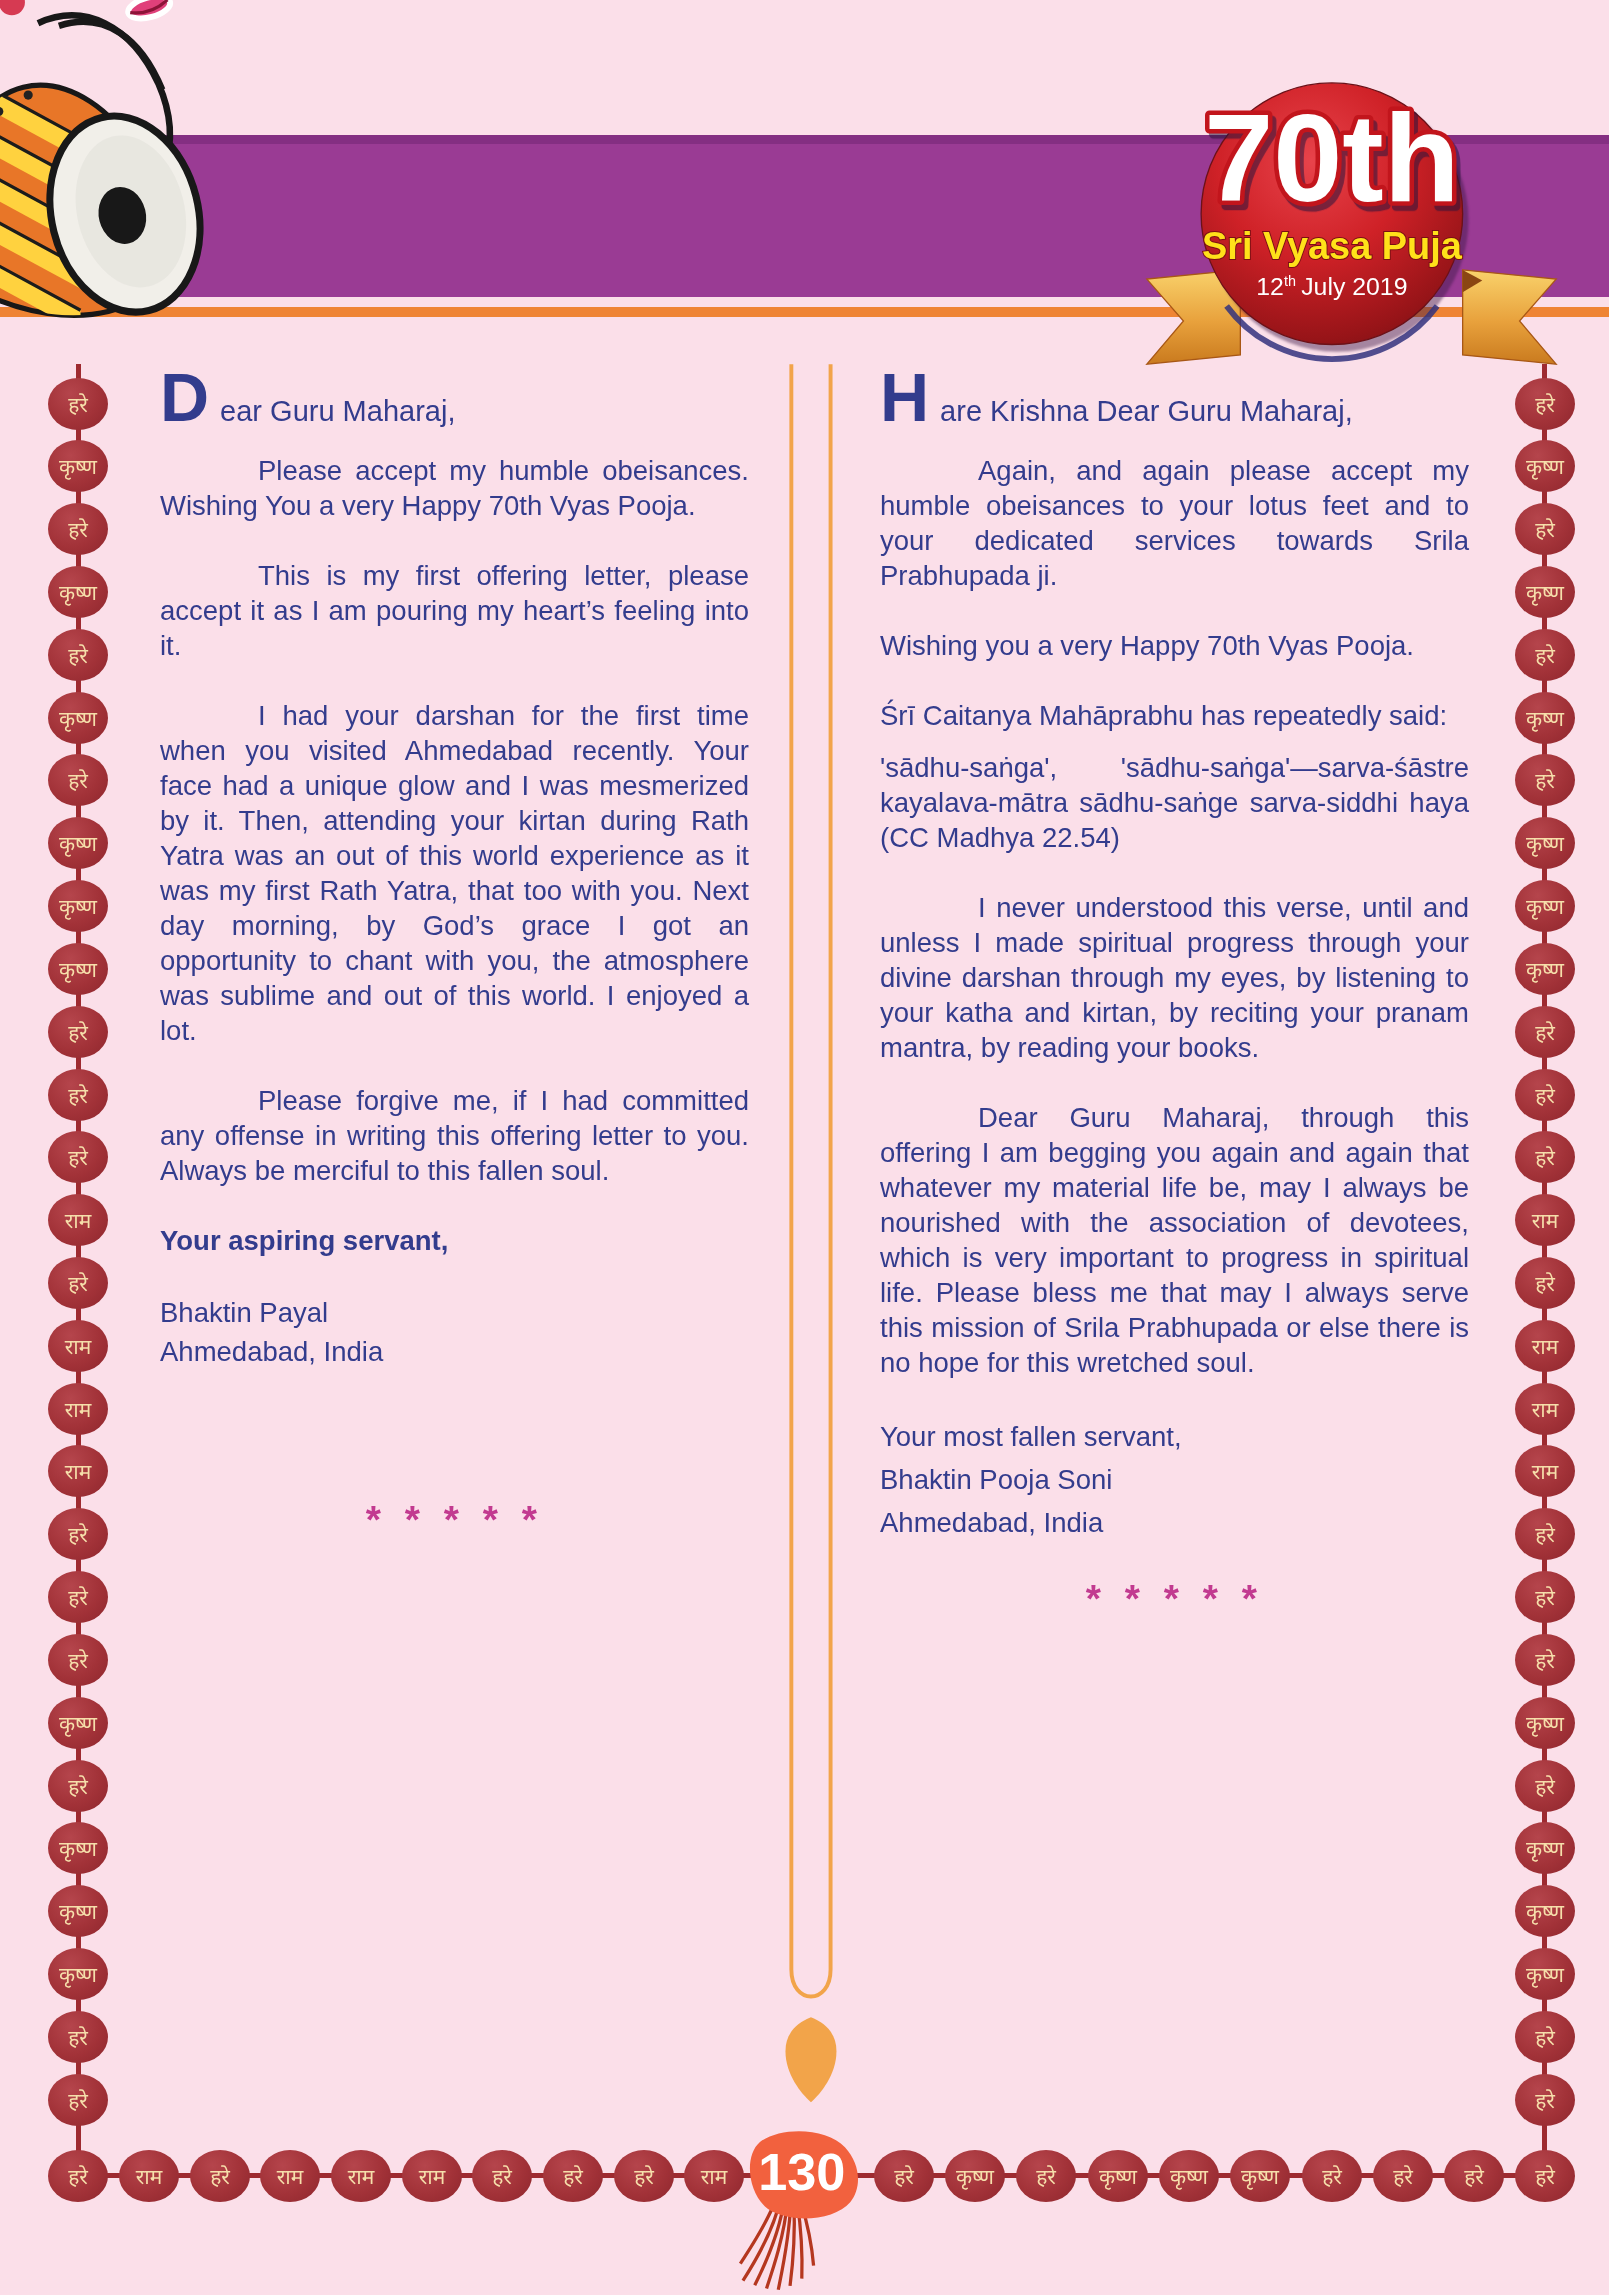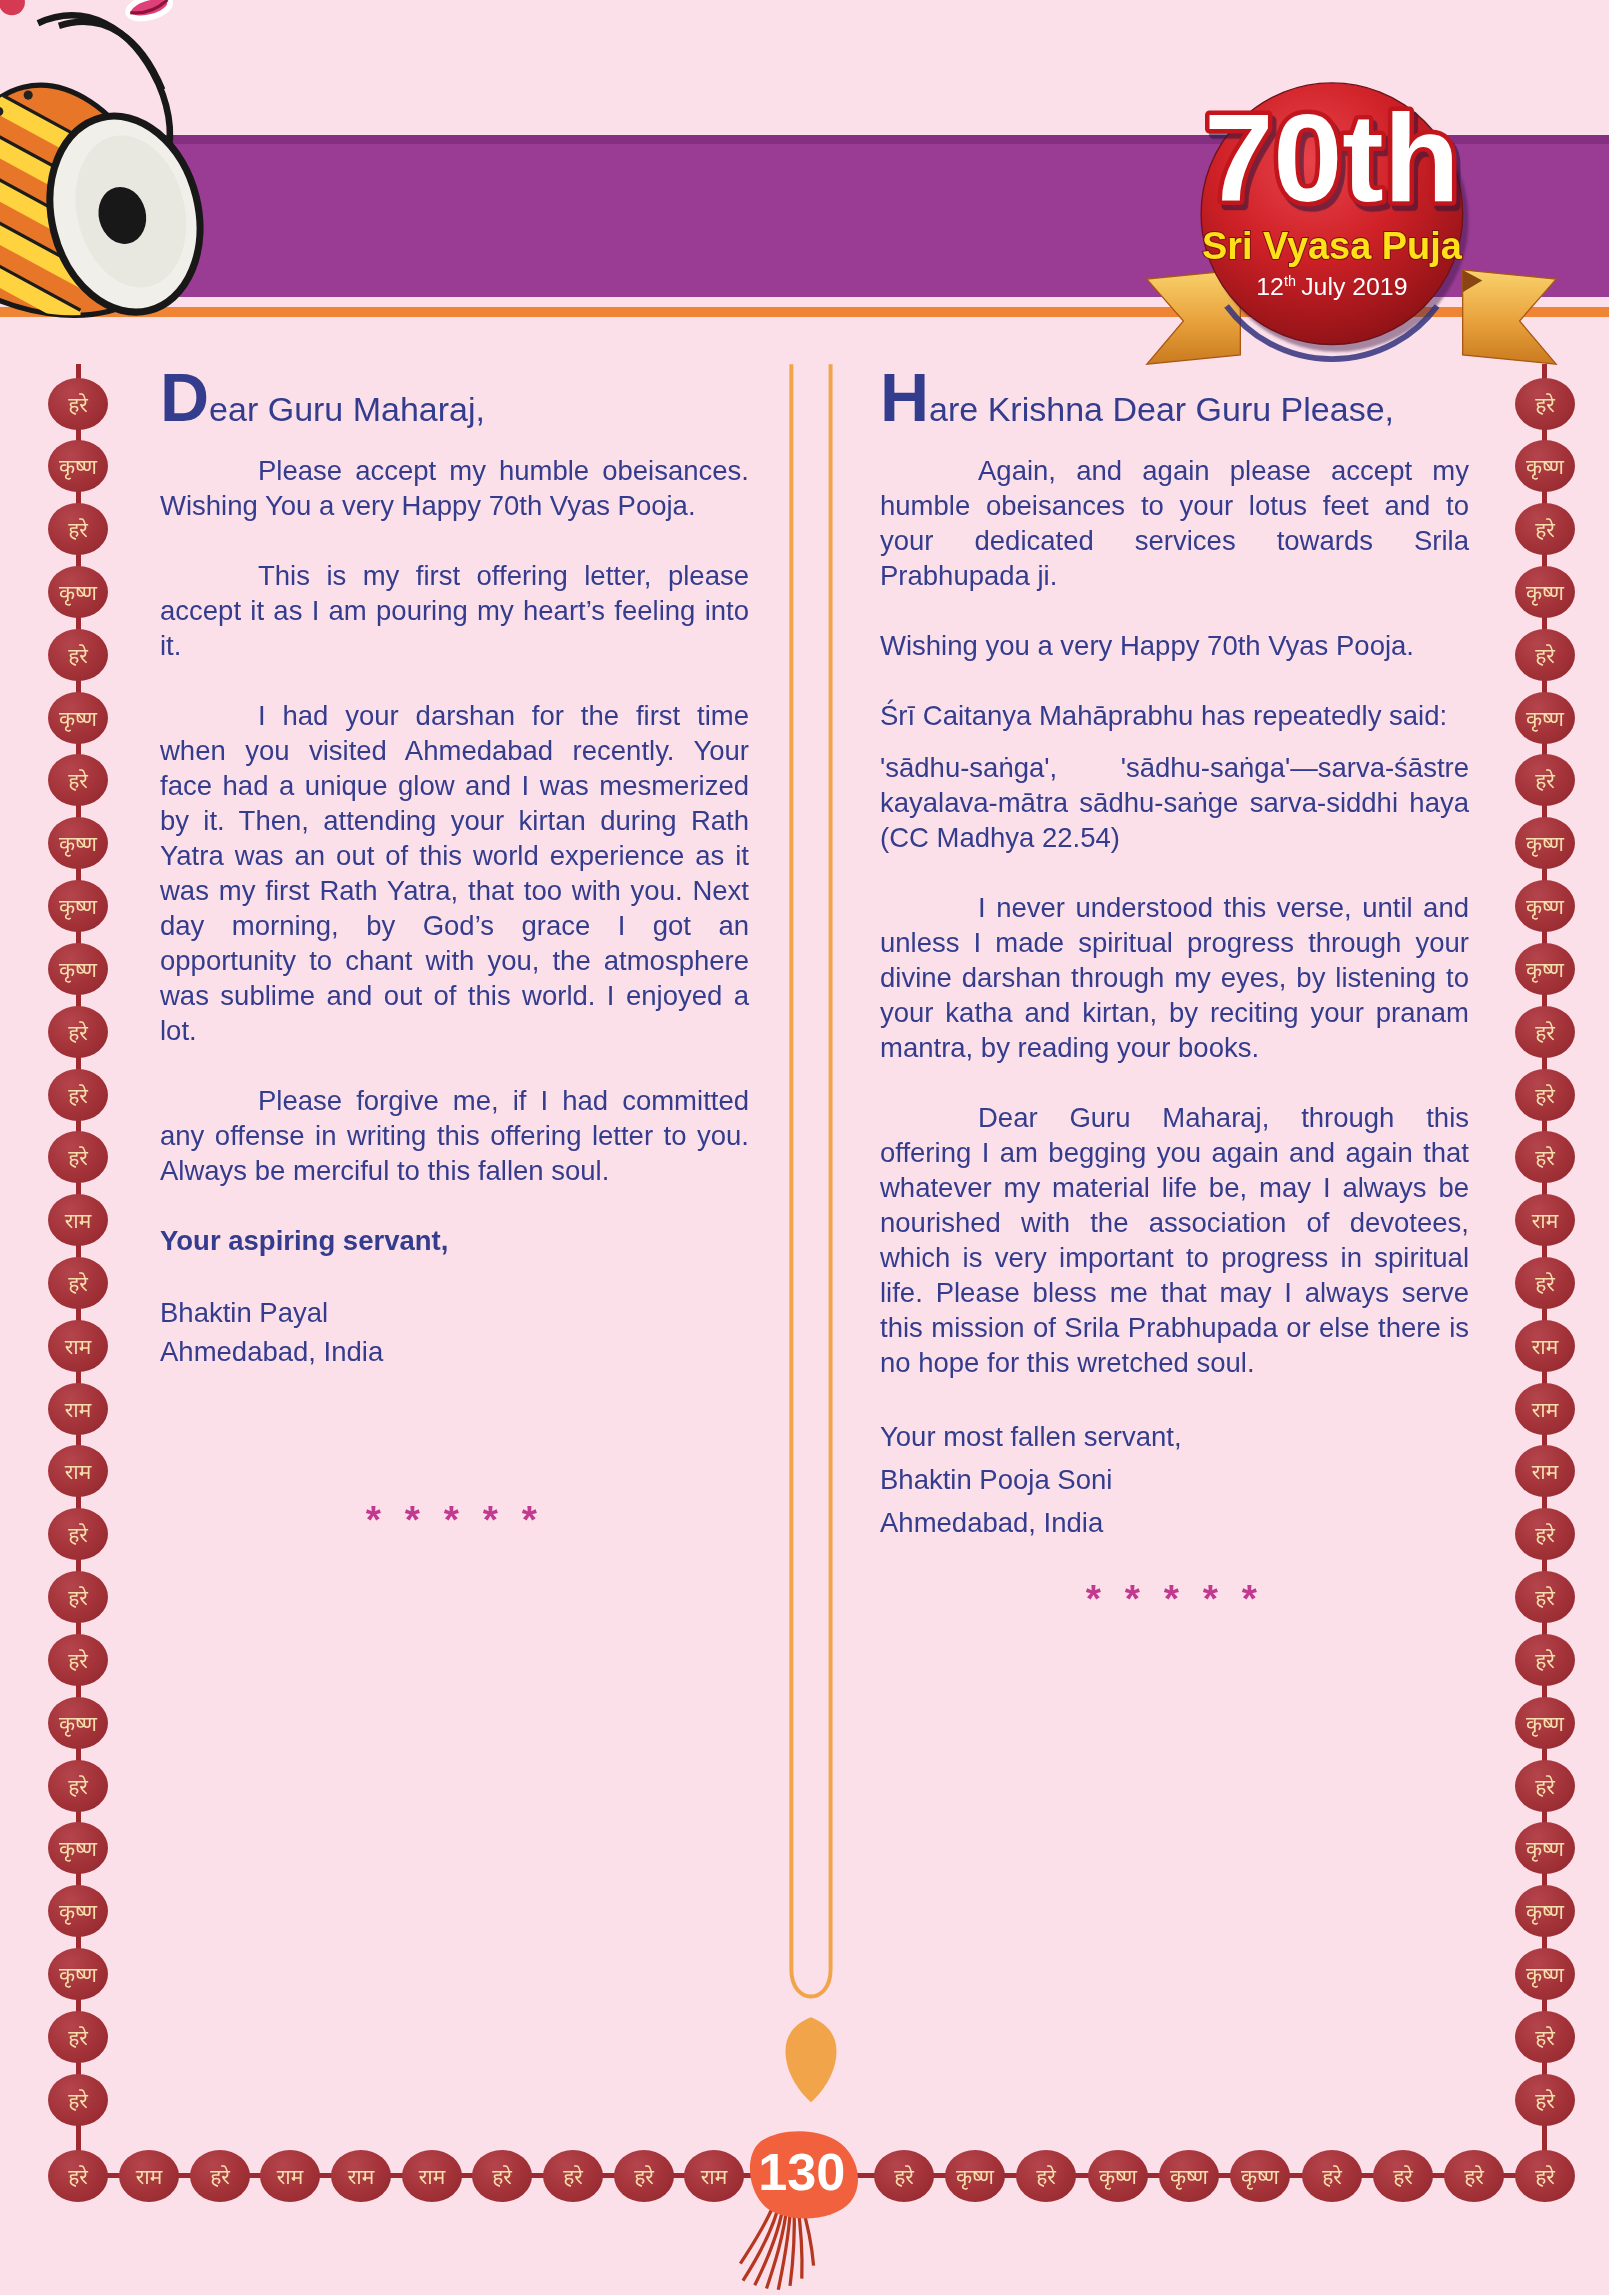--- a/index.html
+++ b/index.html
@@ -39,21 +39,21 @@
   
   .divider{position:absolute;left:775px;top:357px;width:85px;height:1767px;z-index:2;}
 
   
   .col{position:absolute;top:363px;width:589px;color:var(--ink);z-index:2;
        font-size:27.5px;line-height:35px;}
   .left-col{left:160px;}
   .right-col{left:880px;}
   .salutation{display:flex;align-items:baseline;height:72px;margin-bottom:18.3px;}
   .dropcap{font-size:68px;font-weight:bold;line-height:68px;}
-  .sal-rest{font-size:34px;}
+  .sal-rest{font-size:29px;margin-left:11px;}
   .col p{margin:0 0 35px 0;text-align:justify;}
   .col p.indent{text-indent:98px;}
   .col p.plain{text-indent:0;}
   .col p.tight{margin-bottom:0;}
   .col p.verse{margin-top:17px;}
   .closing{text-align:left;font-weight:bold;}
   .sig div{line-height:39px;}
   .sig.wide div{line-height:43px;}
   .stars{margin-top:131px;text-align:center;color:var(--stars);
          font-size:39px;font-weight:bold;letter-spacing:6.5px;}
@@ -149,21 +149,21 @@
     <div class="sig">
       <div>Bhaktin Payal</div>
       <div>Ahmedabad, India</div>
     </div>
     <div class="stars">* * * * *</div>
   </div>
 
   <div class="col right-col">
     <div class="salutation">
       <span class="dropcap">H</span>
-        <span class="sal-rest">are Krishna Dear Guru Please,</span>
+        <span class="sal-rest">are Krishna Dear Guru Maharaj,</span>
     </div>
     <p class="indent">Again, and again please accept my humble obeisances to your lotus feet and to your dedicated services towards Srila Prabhupada ji.</p>
     <p class="plain">Wishing you a very Happy 70th Vyas Pooja.</p>
     <p class="plain tight">Śrī Caitanya Mahāprabhu has repeatedly said:</p>
     <p class="plain verse">'sādhu-saṅga', 'sādhu-saṅga'—sarva-śāstre kayalava-mātra sādhu-saṅge sarva-siddhi haya (CC Madhya 22.54)</p>
     <p class="indent">I never understood this verse, until and unless I made spiritual progress through your divine darshan through my eyes, by listening to your katha and kirtan, by reciting your pranam mantra, by reading your books.</p>
     <p class="indent">Dear Guru Maharaj, through this offering I am begging you again and again that whatever my material life be, may I always be nourished with the association of devotees, which is very important to progress in spiritual life. Please bless me that may I always serve this mission of Srila Prabhupada or else there is no hope for this wretched soul.</p>
     <div class="sig wide">
       <div>Your most fallen servant,</div>
       <div>Bhaktin Pooja Soni</div>

